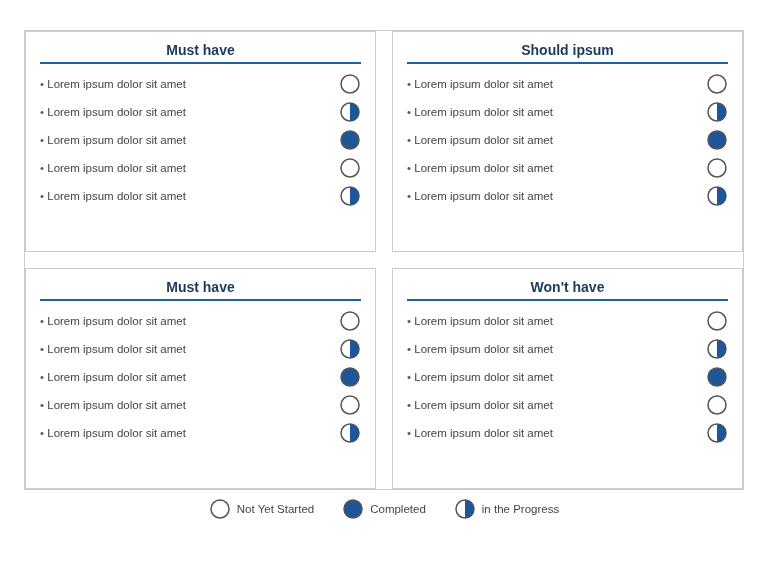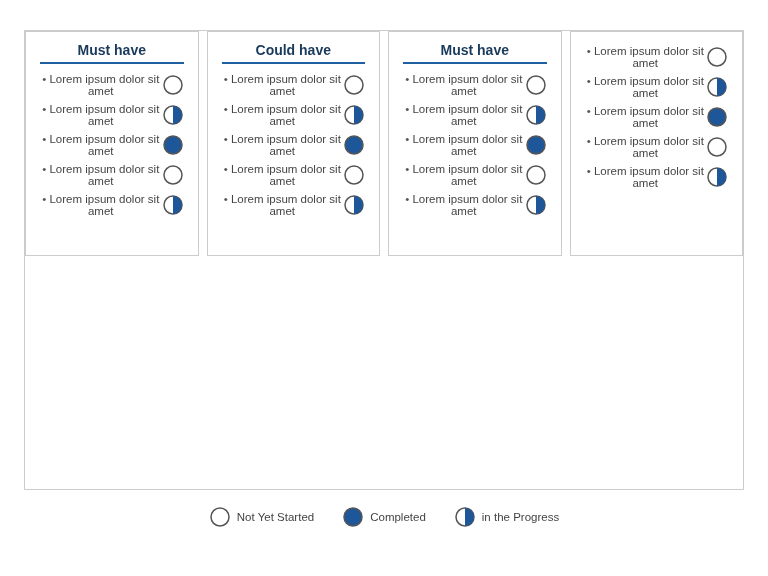--- a/index.html
+++ b/index.html
@@ -12,23 +12,23 @@
       padding: 18px 24px 14px 24px;
     }
     h1 {
       font-size: 20px;
       font-weight: normal;
       color: #222;
       margin-bottom: 12px;
     }
     .grid {
       display: grid;
-      grid-template-columns: 1fr 1fr 1fr 1fr;
+      grid-template-columns: 1fr 1fr;
       grid-template-rows: 1fr 1fr;
-      gap: 8px;
+      gap: 16px;
       border: 1px solid #ccc;
       height: 460px;
     }
     .quadrant {
       border: 1px solid #ccc;
       padding: 10px 14px 8px 14px;
       display: flex;
       flex-direction: column;
     }
     .quadrant-title {
@@ -64,21 +64,20 @@
       align-items: center;
       gap: 28px;
       margin-top: 8px;
     }
     .legend-item {
       display: flex;
       align-items: center;
       gap: 6px;
       font-size: 11.5px;
       color: #444;
-      margin-top: 8px;
     }
     .legend-ball {
       width: 22px;
       height: 22px;
       flex-shrink: 0;
     }
   </style>
 </head>
 <body>
 
@@ -114,21 +113,21 @@
       </div>
       <div class="item-row">
         <span class="item-text">Lorem ipsum dolor sit amet</span>
         <span class="harvey-ball"><svg width="22" height="22" viewBox="0 0 22 22" xmlns="http://www.w3.org/2000/svg">
         <circle cx="11" cy="11" r="9" fill="white" stroke="#555" stroke-width="1.5"></circle>
         <path d="M11,2 A9,9 0 0,1 11,20 Z" fill="#1e5799"></path>
       </svg></span>
       </div>
     </div>
     <div class="quadrant">
-      <div class="quadrant-title">Could have</div>
+      <div class="quadrant-title">Should ipsum</div>
       <div class="item-row">
         <span class="item-text">Lorem ipsum dolor sit amet</span>
         <span class="harvey-ball"><svg width="22" height="22" viewBox="0 0 22 22" xmlns="http://www.w3.org/2000/svg">
             <circle cx="11" cy="11" r="9" fill="white" stroke="#555" stroke-width="1.5"></circle>
           </svg></span>
       </div>
       <div class="item-row">
         <span class="item-text">Lorem ipsum dolor sit amet</span>
         <span class="harvey-ball"><svg width="22" height="22" viewBox="0 0 22 22" xmlns="http://www.w3.org/2000/svg">
         <circle cx="11" cy="11" r="9" fill="white" stroke="#555" stroke-width="1.5"></circle>
@@ -184,20 +183,21 @@
       </div>
       <div class="item-row">
         <span class="item-text">Lorem ipsum dolor sit amet</span>
         <span class="harvey-ball"><svg width="22" height="22" viewBox="0 0 22 22" xmlns="http://www.w3.org/2000/svg">
         <circle cx="11" cy="11" r="9" fill="white" stroke="#555" stroke-width="1.5"></circle>
         <path d="M11,2 A9,9 0 0,1 11,20 Z" fill="#1e5799"></path>
       </svg></span>
       </div>
     </div>
     <div class="quadrant">
+      <div class="quadrant-title">Won't have</div>
       <div class="item-row">
         <span class="item-text">Lorem ipsum dolor sit amet</span>
         <span class="harvey-ball"><svg width="22" height="22" viewBox="0 0 22 22" xmlns="http://www.w3.org/2000/svg">
             <circle cx="11" cy="11" r="9" fill="white" stroke="#555" stroke-width="1.5"></circle>
           </svg></span>
       </div>
       <div class="item-row">
         <span class="item-text">Lorem ipsum dolor sit amet</span>
         <span class="harvey-ball"><svg width="22" height="22" viewBox="0 0 22 22" xmlns="http://www.w3.org/2000/svg">
         <circle cx="11" cy="11" r="9" fill="white" stroke="#555" stroke-width="1.5"></circle>

